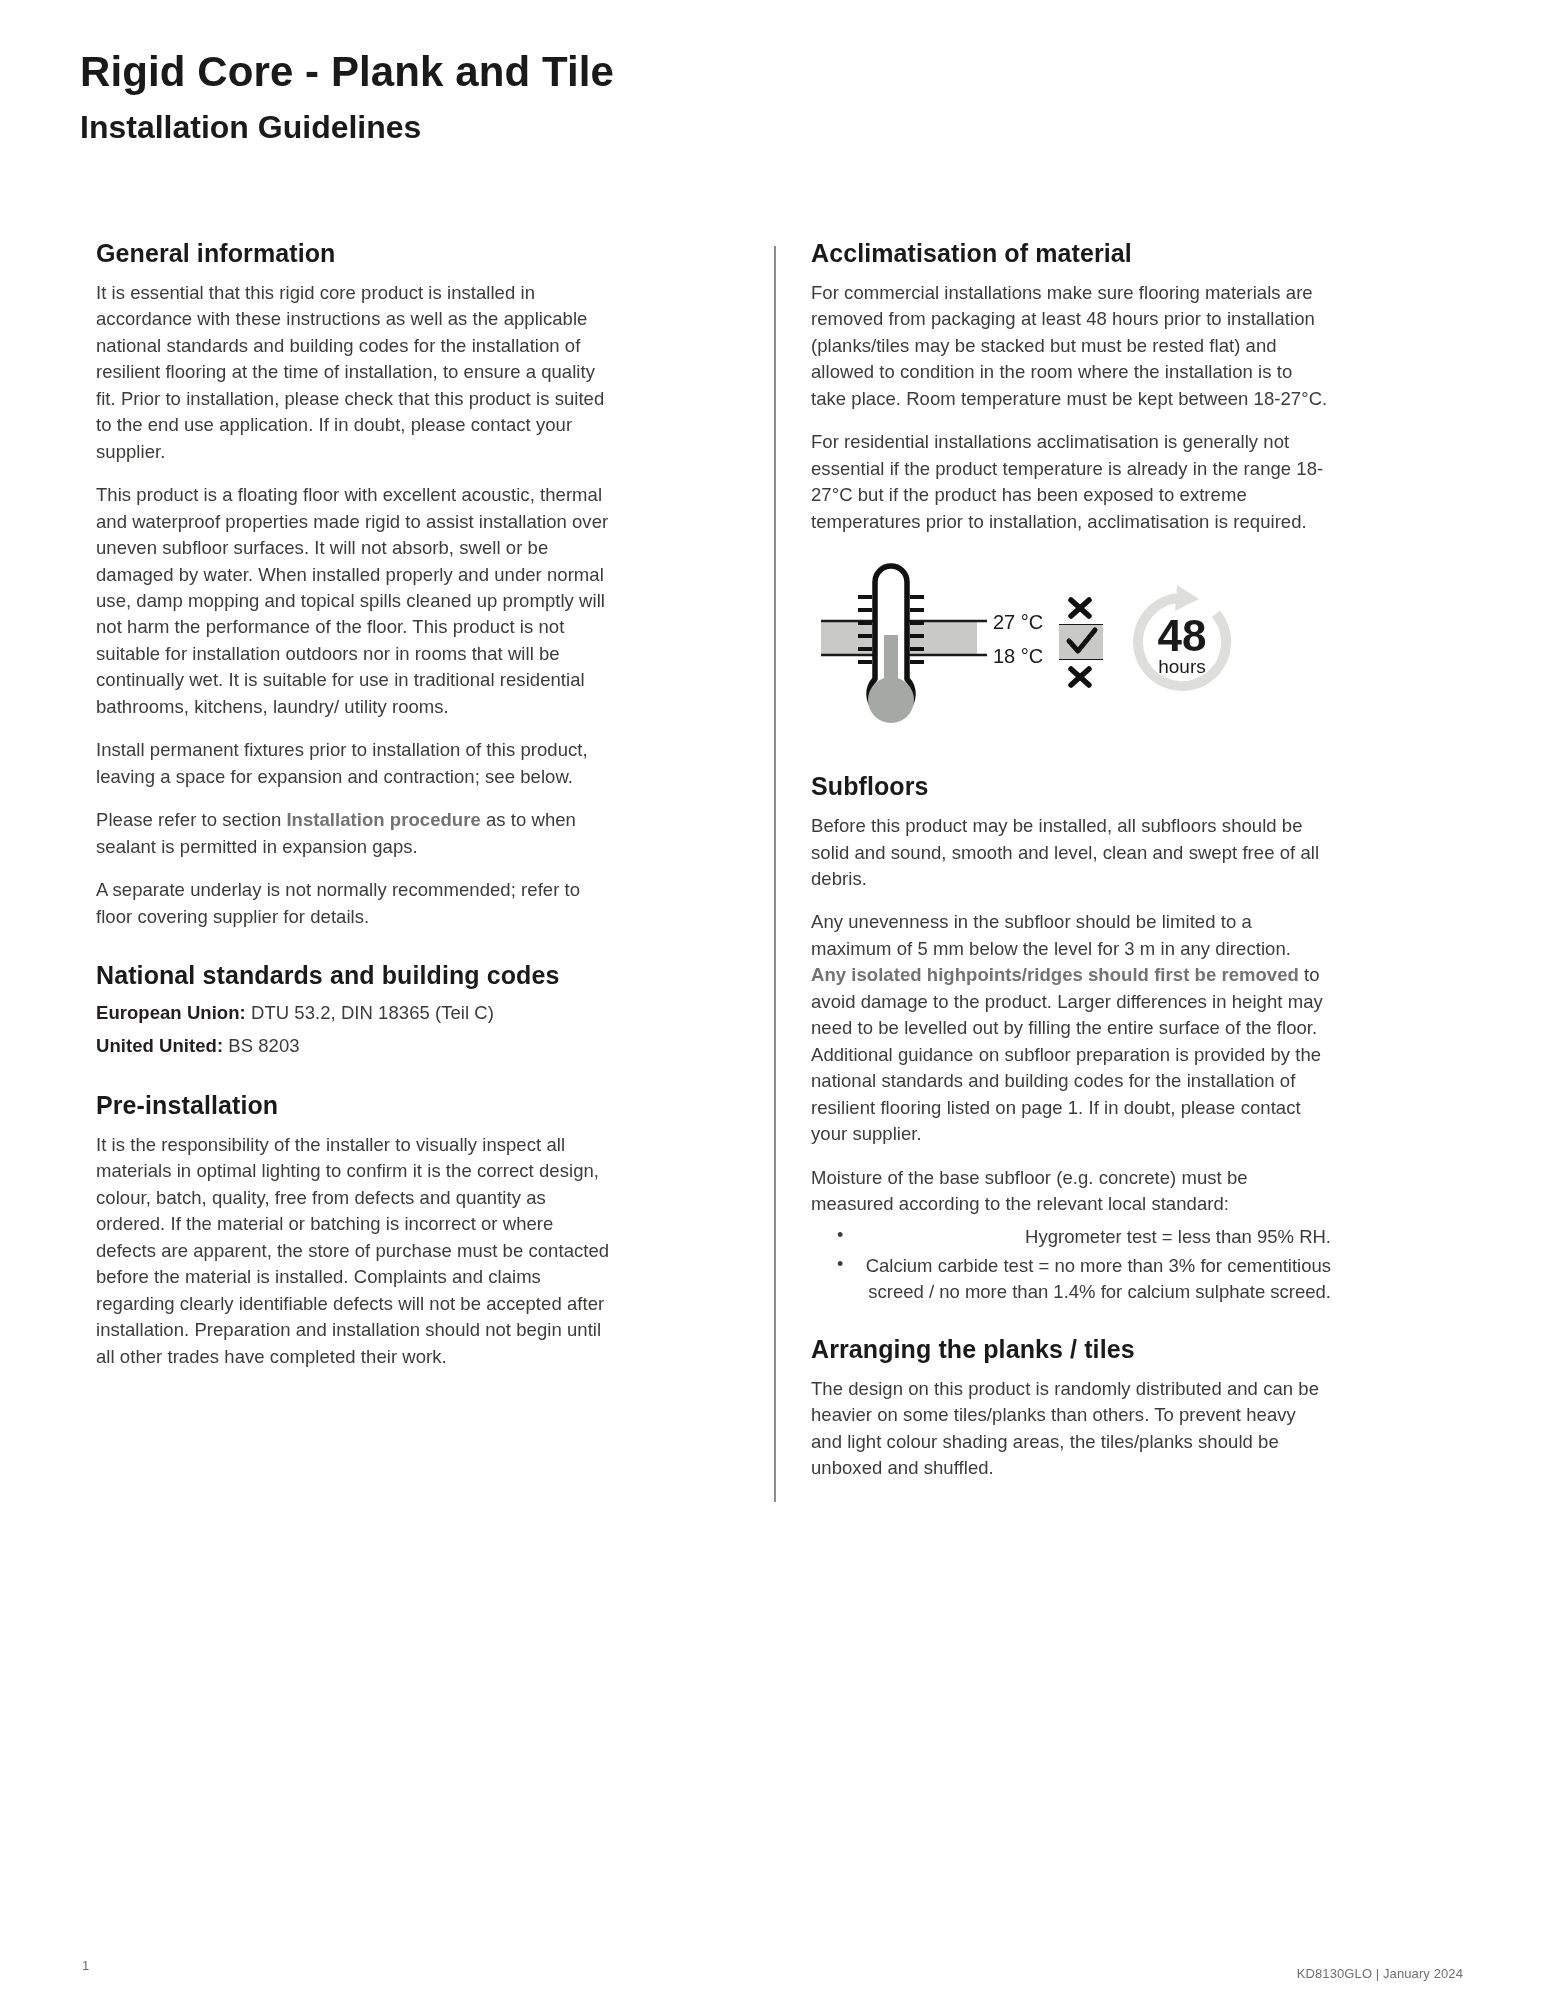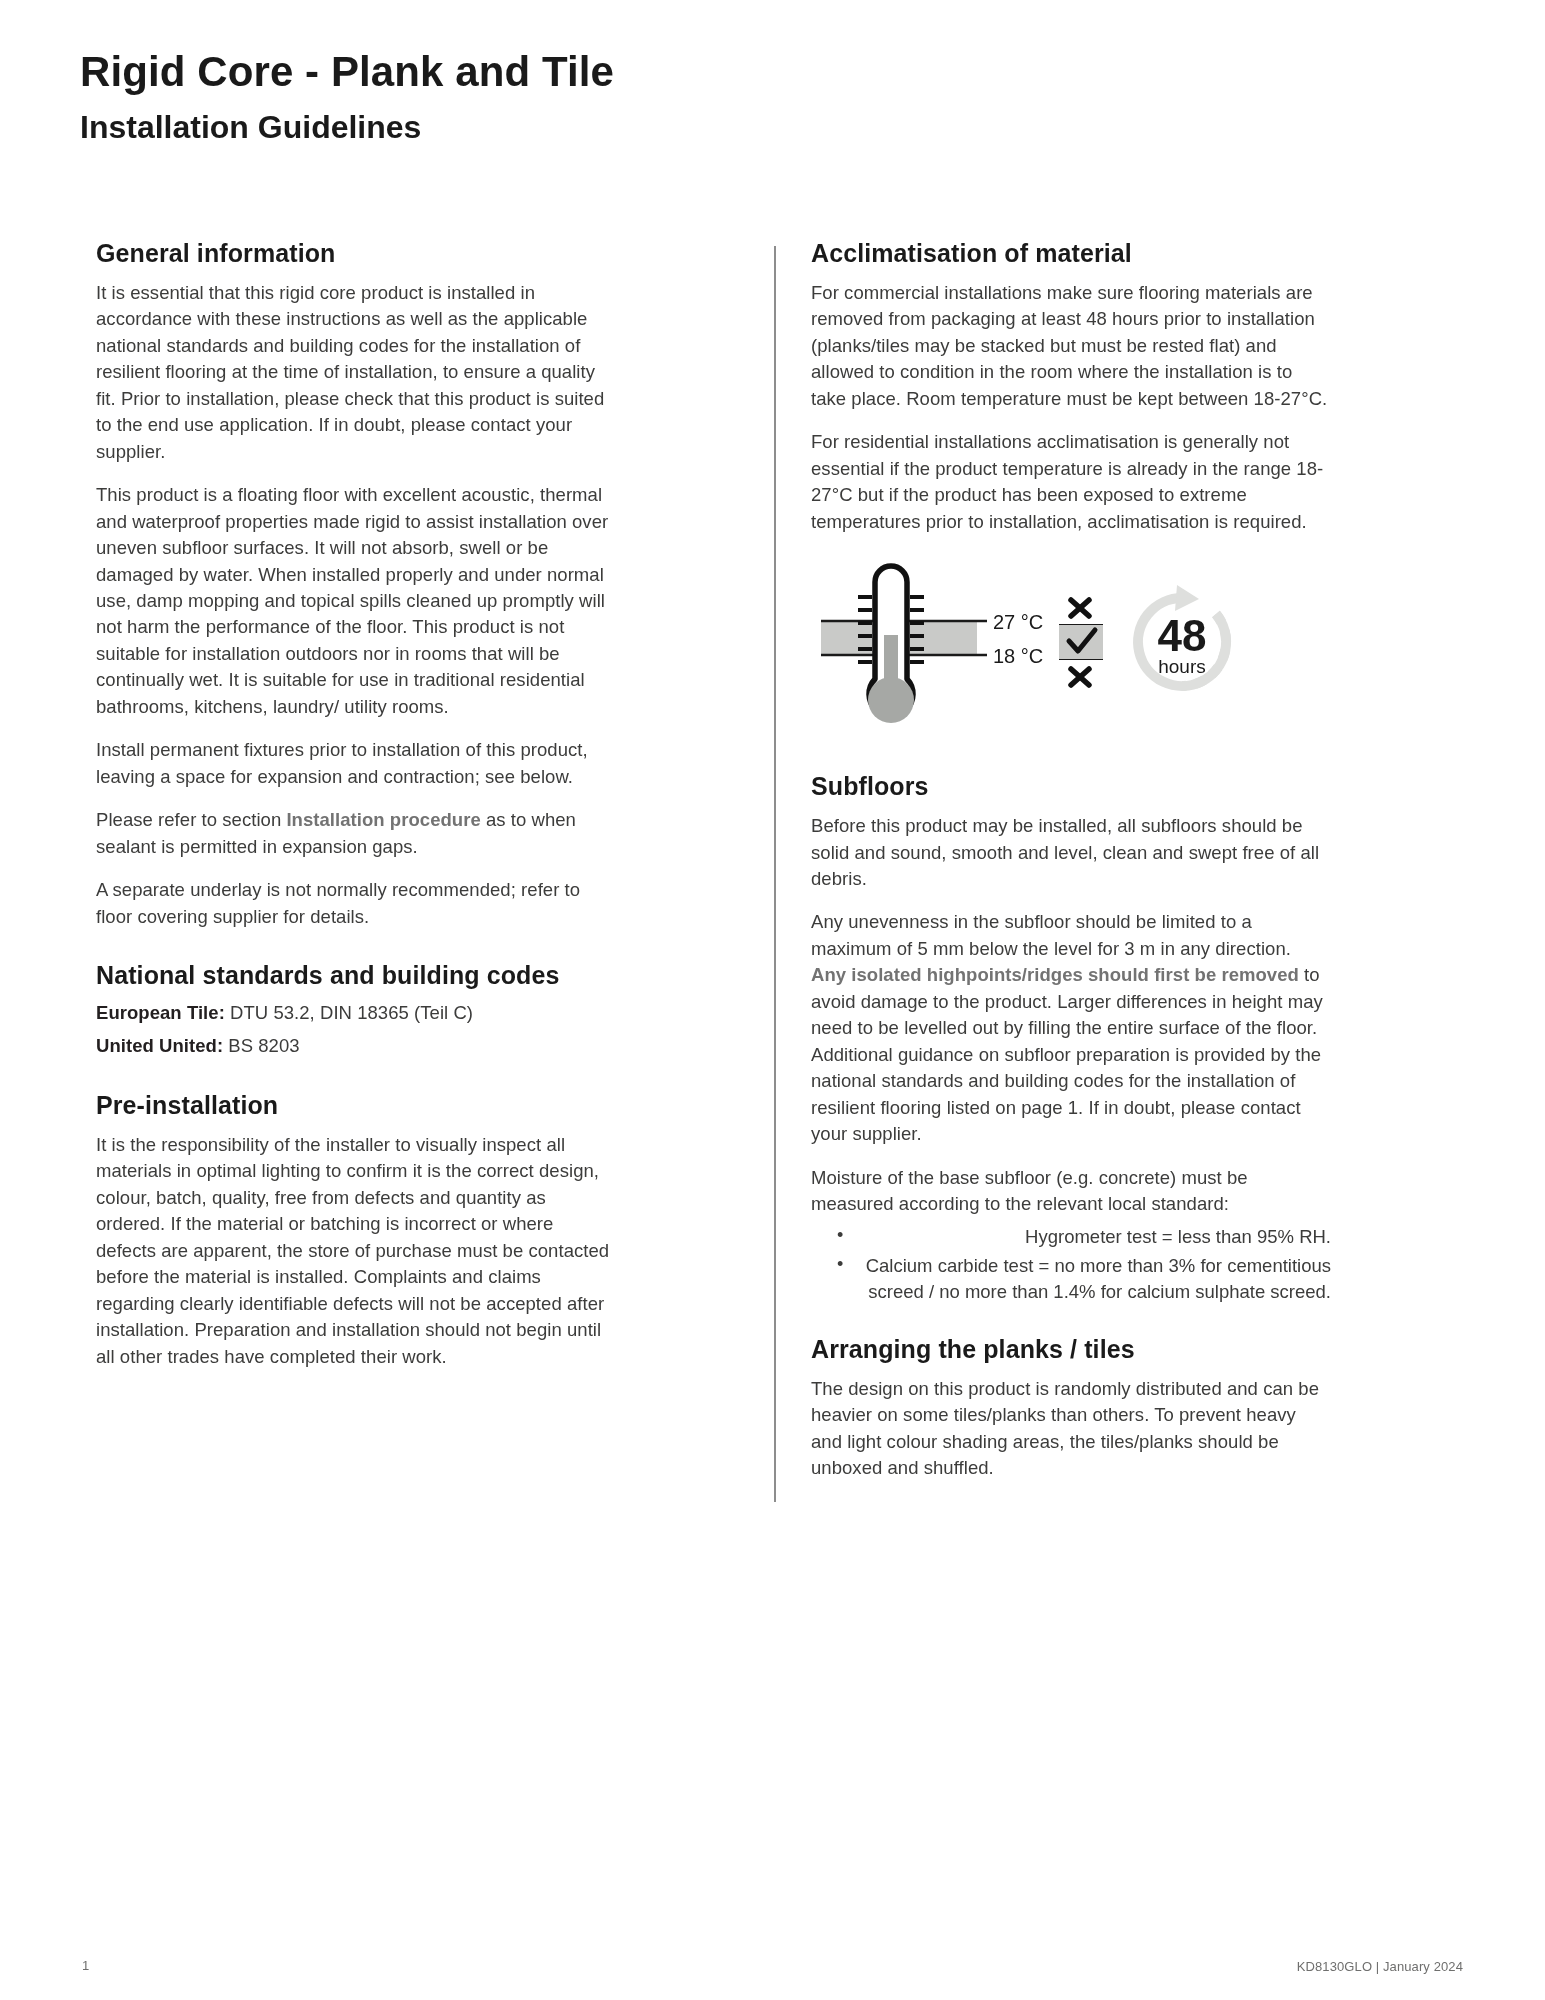--- a/index.html
+++ b/index.html
@@ -137,21 +137,21 @@
   .footer-page {
     position: absolute;
     left: 82px;
     top: 0;
     font-size: 13px;
     color: #6f6f6e;
   }
   .footer-code {
     position: absolute;
     right: 82px;
-    top: 1px;
+    top: 8px;
     font-size: 13px;
     color: #6f6f6e;
     letter-spacing: 0.1px;
   }
 </style>
 </head>
 <body>
 
 <div class="page">
 
@@ -167,21 +167,21 @@
     <div class="col col-left">
 
       <h2 class="section">General information</h2>
       <p class="body">It is essential that this rigid core product is installed in accordance with these instructions as well as the applicable national standards and building codes for the installation of resilient flooring at the time of installation, to ensure a quality fit. Prior to installation, please check that this product is suited to the end use application. If in doubt, please contact your supplier.</p>
       <p class="body">This product is a floating floor with excellent acoustic, thermal and waterproof properties made rigid to assist installation over uneven subfloor surfaces. It will not absorb, swell or be damaged by water. When installed properly and under normal use, damp mopping and topical spills cleaned up promptly will not harm the performance of the floor. This product is not suitable for installation outdoors nor in rooms that will be continually wet. It is suitable for use in traditional residential bathrooms, kitchens, laundry/ utility rooms.</p>
       <p class="body">Install permanent fixtures prior to installation of this product, leaving a space for expansion and contraction; see below.</p>
       <p class="body"><span>Please refer to section </span><span class="b">Installation procedure</span><span> as to when sealant is permitted in expansion gaps.</span></p>
       <p class="body">A separate underlay is not normally recommended; refer to floor covering supplier for details.</p>
 
       <h2 class="section gap-top tight">National standards and building codes</h2>
-      <p class="body tightline"><span class="lbl">European Tile:</span><span> DTU 53.2, DIN 18365 (Teil C)</span></p>
+      <p class="body tightline"><span class="lbl">European Union:</span><span> DTU 53.2, DIN 18365 (Teil C)</span></p>
       <p class="body"><span class="lbl">United United:</span><span> BS 8203</span></p>
 
       <h2 class="section gap-top">Pre-installation</h2>
       <p class="body">It is the responsibility of the installer to visually inspect all materials in optimal lighting to confirm it is the correct design, colour, batch, quality, free from defects and quantity as ordered. If the material or batching is incorrect or where defects are apparent, the store of purchase must be contacted before the material is installed. Complaints and claims regarding clearly identifiable defects will not be accepted after installation. Preparation and installation should not begin until all other trades have completed their work.</p>
 
     </div>
 
     <div class="col col-right">
 
       <h2 class="section">Acclimatisation of material</h2>

